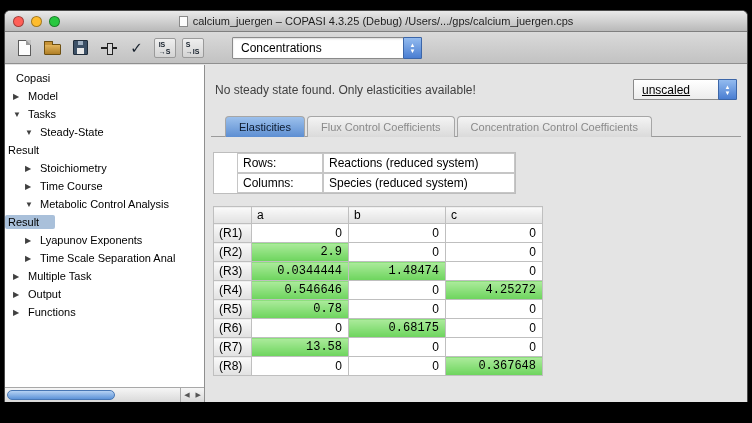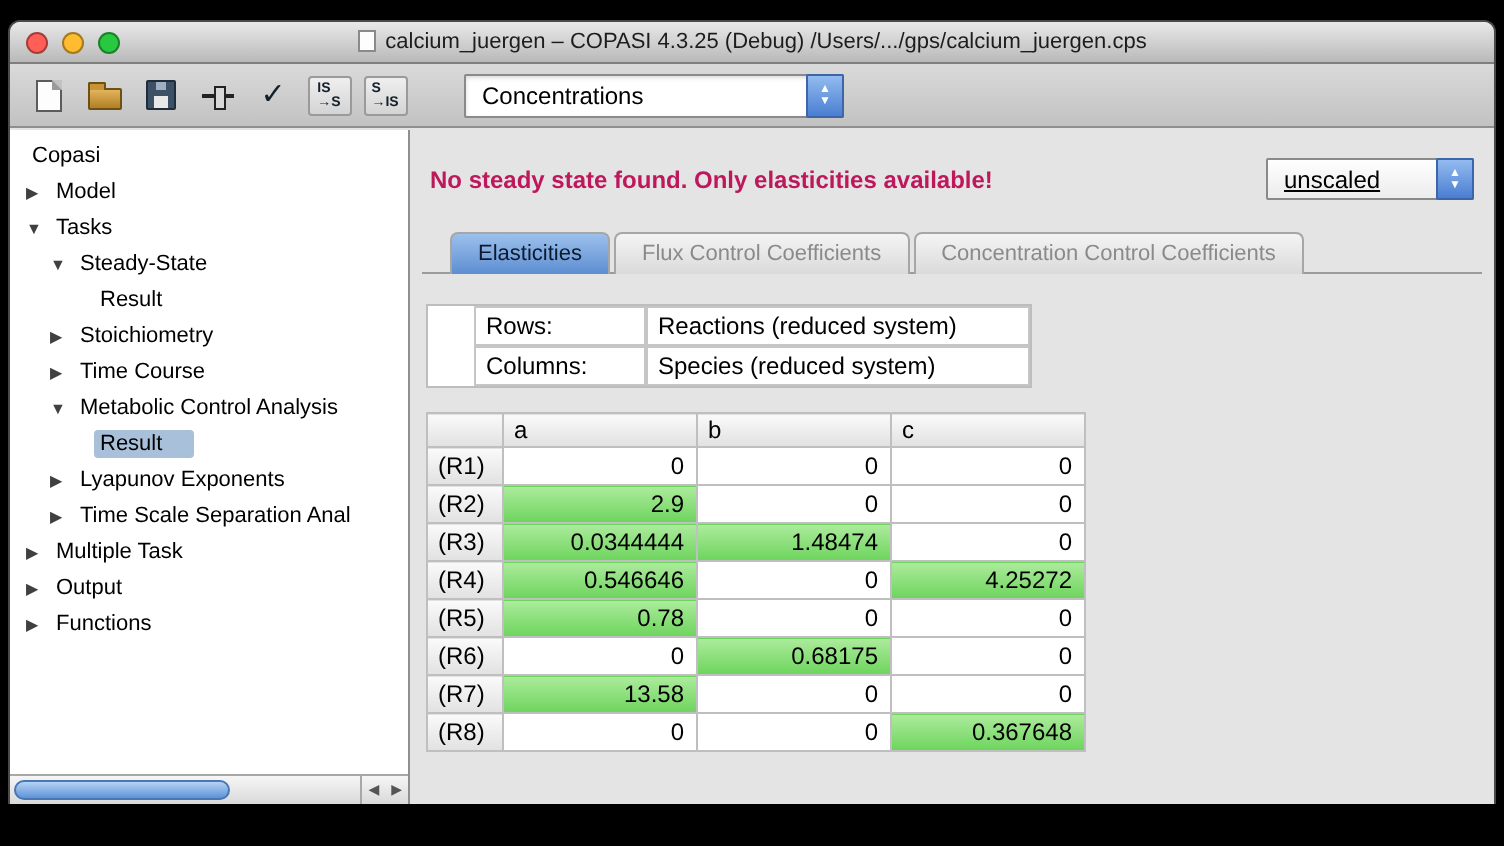--- a/index.html
+++ b/index.html
@@ -51,36 +51,36 @@
   .stepper::before { content:"▲"; font-size:6px; line-height:6px; }
   .stepper::after  { content:"▼"; font-size:6px; line-height:6px; }
 
   
   .bodyrow { position:absolute; top:54px; left:0; right:0; bottom:0; display:flex; }
 
   
   .sidebar { position:relative; width:200px; background:#fff; border-right:1px solid #8f8f8f; font-size:11px; }
   .tree { padding-top:4px; }
   .tree-row { height:18px; display:flex; align-items:center; white-space:nowrap; overflow:hidden; color:#000; }
-  .lv0 { padding-left:8px; } .lv1 { padding-left:8px; } .lv2 { padding-left:20px; } .lv3 { padding-left:42px; }
+  .lv0 { padding-left:8px; } .lv1 { padding-left:8px; } .lv2 { padding-left:20px; } .lv3 { }
   .arrow { display:inline-block; width:12px; font-size:8px; color:#404040; }
   .tlabel { padding:1px 3px; }
   .tlabel.selected { background:#a9c0da; border-radius:2px; padding-right:16px; }
   .hscroll { position:absolute; left:0; right:0; bottom:0; height:15px;
              background:linear-gradient(#f6f6f6,#d9d9d9); border-top:1px solid #a8a8a8; }
   .hthumb { position:absolute; left:2px; top:2px; width:108px; height:10px; border-radius:6px;
             background:linear-gradient(#b5d2f4,#5d93d8); border:1px solid #4877b4; }
   .harrows { position:absolute; right:0; top:0; height:14px; display:flex; align-items:center;
              border-left:1px solid #a8a8a8; padding:0 3px; gap:6px; }
   .harrows span { font-size:7px; color:#555; }
 
   
   .main { flex:1; background:#e4e4e4; font-size:12px; overflow:hidden; }
   .status-row { display:flex; align-items:center; margin:14px 10px 0 10px; }
-  .status { font-weight:bold; font-size:12px; color:#be185d; }
+  .status { font-weight:normal; font-size:12px; color:#404040; }
   .scale-combo { position:relative; margin-left:auto; width:104px; height:21px; background:linear-gradient(#fff,#ececec);
                  border:1px solid #8a8a8a; border-radius:1px; display:flex; align-items:center;
                  font-size:12px; padding-left:8px;text-decoration:underline; }
   .scale-combo .stepper { height:21px; }
 
   .tabbar { display:flex; align-items:flex-end; margin:16px 6px 0 6px; padding-left:14px;
             border-bottom:1px solid #9b9b9b; }
   .tab { height:21px; line-height:20px; padding:0 13px; font-size:11px; color:#8a8a8a;
          background:linear-gradient(#f4f4f4,#dadada); border:1px solid #a6a6a6; border-bottom:none;
          border-radius:4px 4px 0 0; margin-right:2px; margin-bottom:-1px; }
@@ -92,21 +92,21 @@
   .meta-val { width:192px; border:1px solid #c6c6c6; padding:2px 5px; font-size:12px; }
 
   table.grid { margin:12px 0 0 8px; border-collapse:collapse; font-size:12px; }
   .grid th, .grid td { border:1px solid #bfbfbf; }
   .corner { width:38px; height:17px; background:linear-gradient(#fafafa,#e1e1e1); }
   .gh { width:97px; height:17px; background:linear-gradient(#fafafa,#e1e1e1); font-weight:normal;
         text-align:left; padding:0 5px; }
   .rh { background:linear-gradient(#fafafa,#e1e1e1); font-weight:normal; text-align:left;
         padding:0 5px; font-size:12px; height:19px; }
   .gc { background:#fff; text-align:right; padding:0 6px; height:19px; }
-  .gc.green { background:linear-gradient(#aceb9c,#6cd45c); }
+  .gc.green { background:linear-gradient(#aceb9c,#6cd45c);font-family:Liberation Mono, monospace; }
 </style>
 </head>
 <body>
 
 <div class="screen">
   <div class="window">
 
     <div class="titlebar">
       <div class="traffic">
         <span class="tl red"></span>

